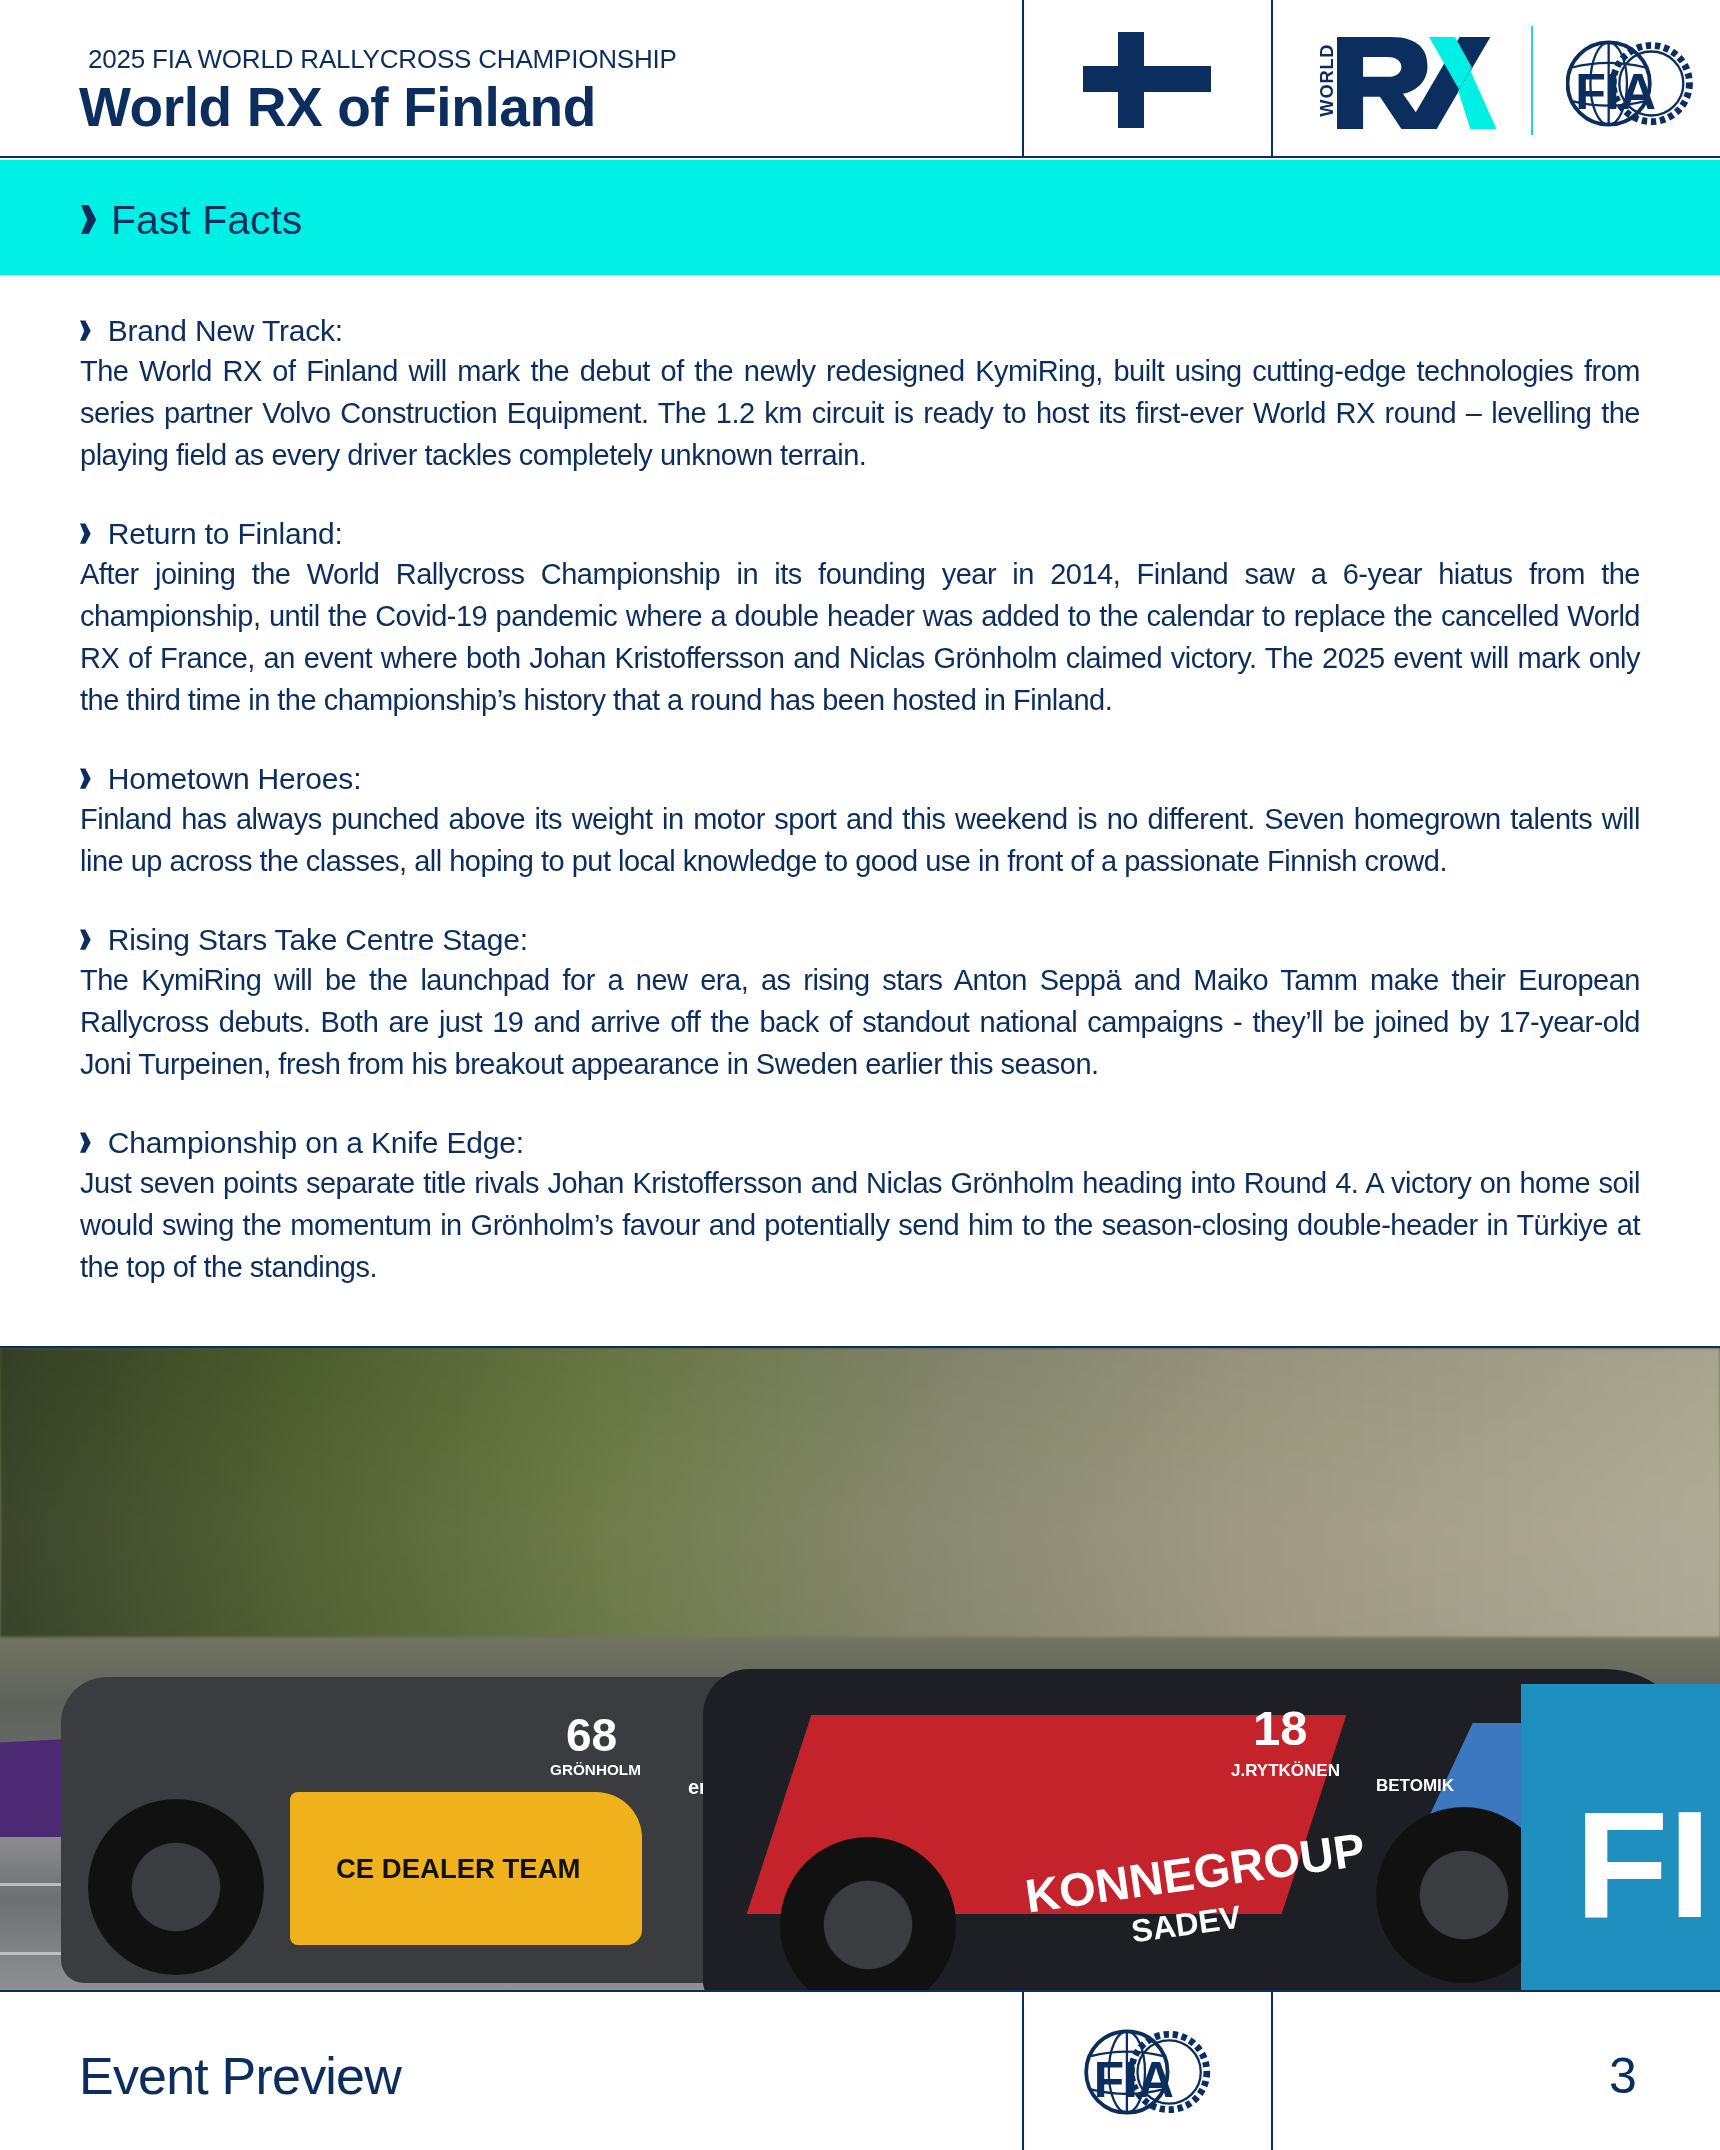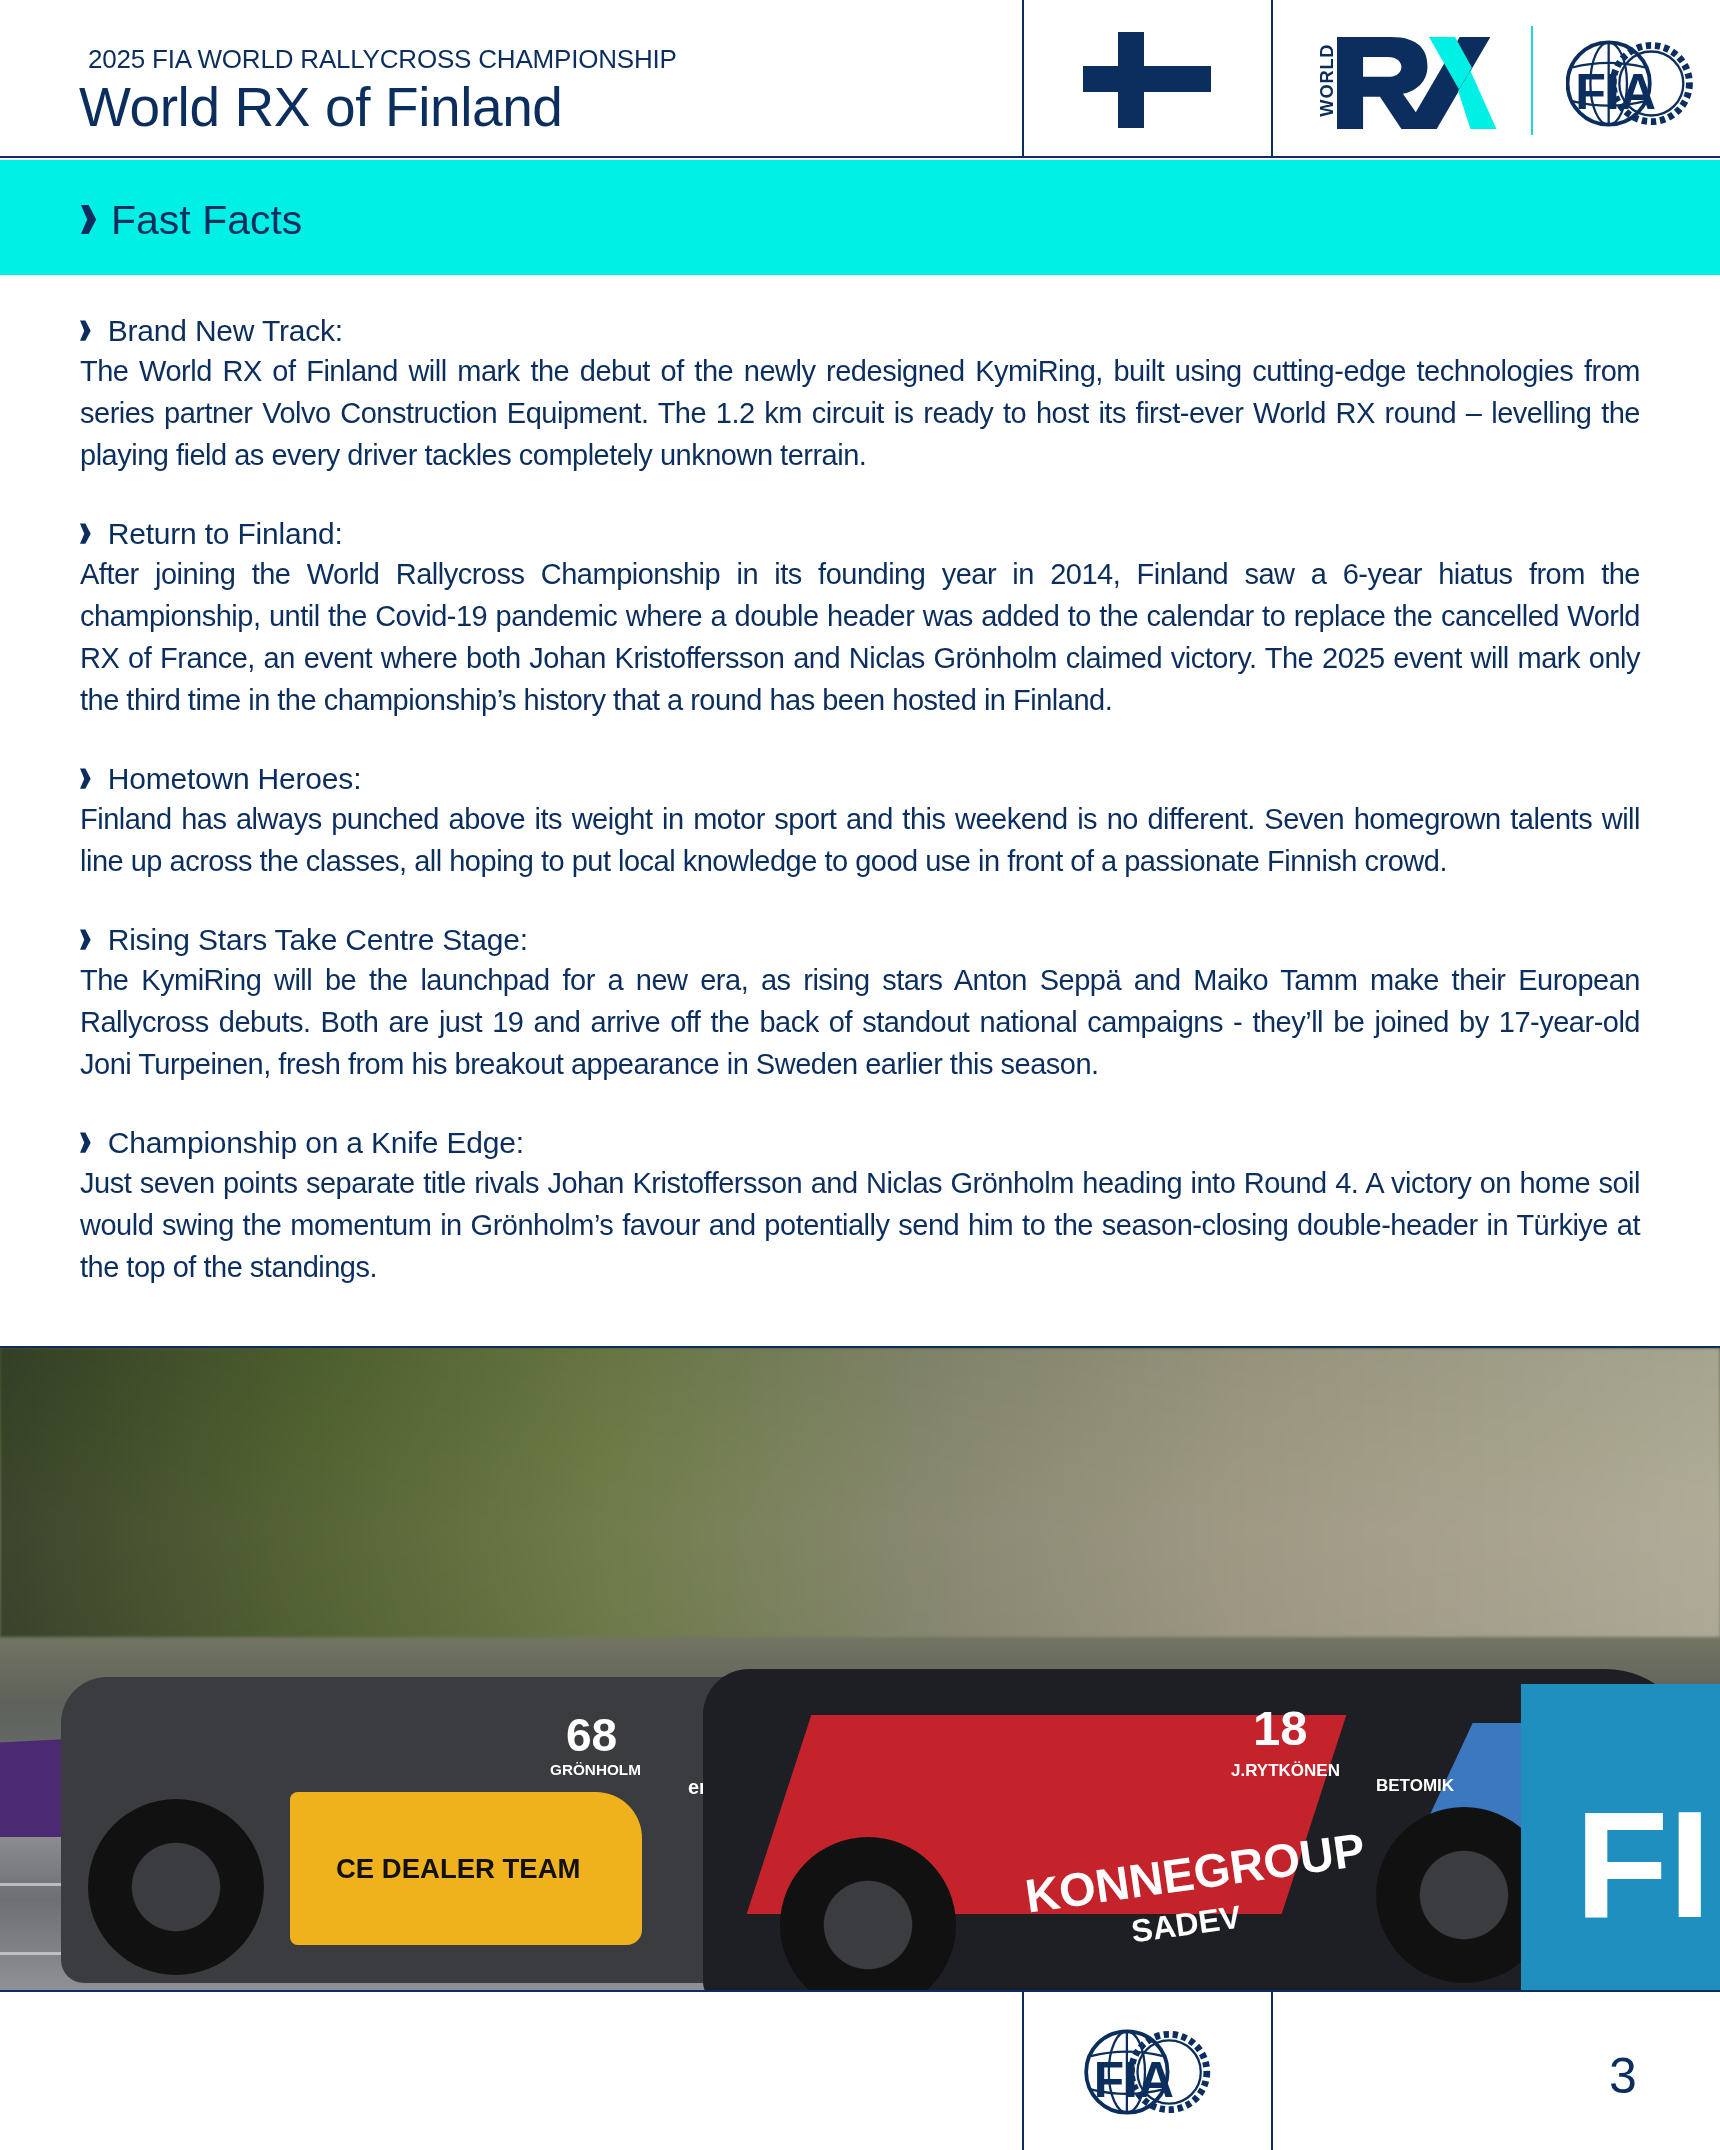--- a/index.html
+++ b/index.html
@@ -2,21 +2,21 @@
 <html style="font-size:12.2px"><head>
   <meta charset="utf-8">
   <style>
     * { margin: 0; padding: 0; box-sizing: border-box; }
     html, body { width: 1720px; height: 2151px; background: #ffffff; overflow: hidden; }
     body { position: relative; font-family: "Liberation Sans", sans-serif; color: #0b2e5e; }
 
     
     .header { position: absolute; left: 0; top: 0; width: 1720px; height: 158px; background: #fff; border-bottom: 2.3px solid #0b2e5e; }
     .header .subtitle { position: absolute; left: 88px; top: 44px; font-size: 26px; font-weight: 400; letter-spacing: -0.2px; color: #0b2e5e; white-space: nowrap; }
-    .header .title { position: absolute; left: 79px; top: 75px; font-size: 55px; font-weight: 400; letter-spacing: -0.4px; color: #0b2e5e; white-space: nowrap; }
+    .header .title { position: absolute; left: 79px; top: 75px; font-size: 55px; font-weight: 700; letter-spacing: -0.4px; color: #0b2e5e; white-space: nowrap; }
     .vdiv { position: absolute; width: 1.5px; background: #0b2e5e; }
     .header .vdiv.d1 { left: 1022px; top: 0; height: 158px; }
     .header .vdiv.d2 { left: 1271px; top: 0; height: 158px; }
 
     .flag { position: absolute; left: 1083px; top: 32px; width: 128px; height: 96px; }
     .flag .h { position: absolute; left: 0; top: 34px; width: 128px; height: 26px; background: #0b2e5e; }
     .flag .v { position: absolute; left: 35px; top: 0; width: 26px; height: 96px; background: #0b2e5e; }
 
     .rx-logo { position: absolute; left: 1311px; top: 37px; width: 183px; height: 92px; }
     .rx-logo .world { position: absolute; left: -26px; top: 34px; width: 84px; height: 18.3px; font-size: 18.3px; font-weight: 700; letter-spacing: 0.8px; color: #0b2e5e; transform: rotate(-90deg); transform-origin: center; text-align: center; line-height: 18.3px; }
@@ -196,20 +196,21 @@
   </div>
   <div class="wheel" style="left:780px;top:489px"></div>
   <div class="wheel" style="left:1376px;top:459px"></div>
 
   <div class="blue-board">
     <span class="fi">FI</span>
   </div>
 </figure>
 
 <footer class="footer">
+  <div class="label">Event Preview</div>
   <div class="vdiv d1"></div>
   <div class="vdiv d2"></div>
   <div class="page-num">3</div>
 </footer>
 <div class="fia-logo bottom">
   <svg width="132" height="92" viewBox="0 0 168 122">
     <circle cx="56" cy="61" r="54" fill="none" stroke="#0b2e5e" stroke-width="5"></circle>
     <ellipse cx="56" cy="61" rx="24" ry="54" fill="none" stroke="#0b2e5e" stroke-width="3"></ellipse>
     <line x1="56" y1="7" x2="56" y2="115" stroke="#0b2e5e" stroke-width="3"></line>
     <path d="M8 40 Q56 28 104 40" fill="none" stroke="#0b2e5e" stroke-width="3"></path>

